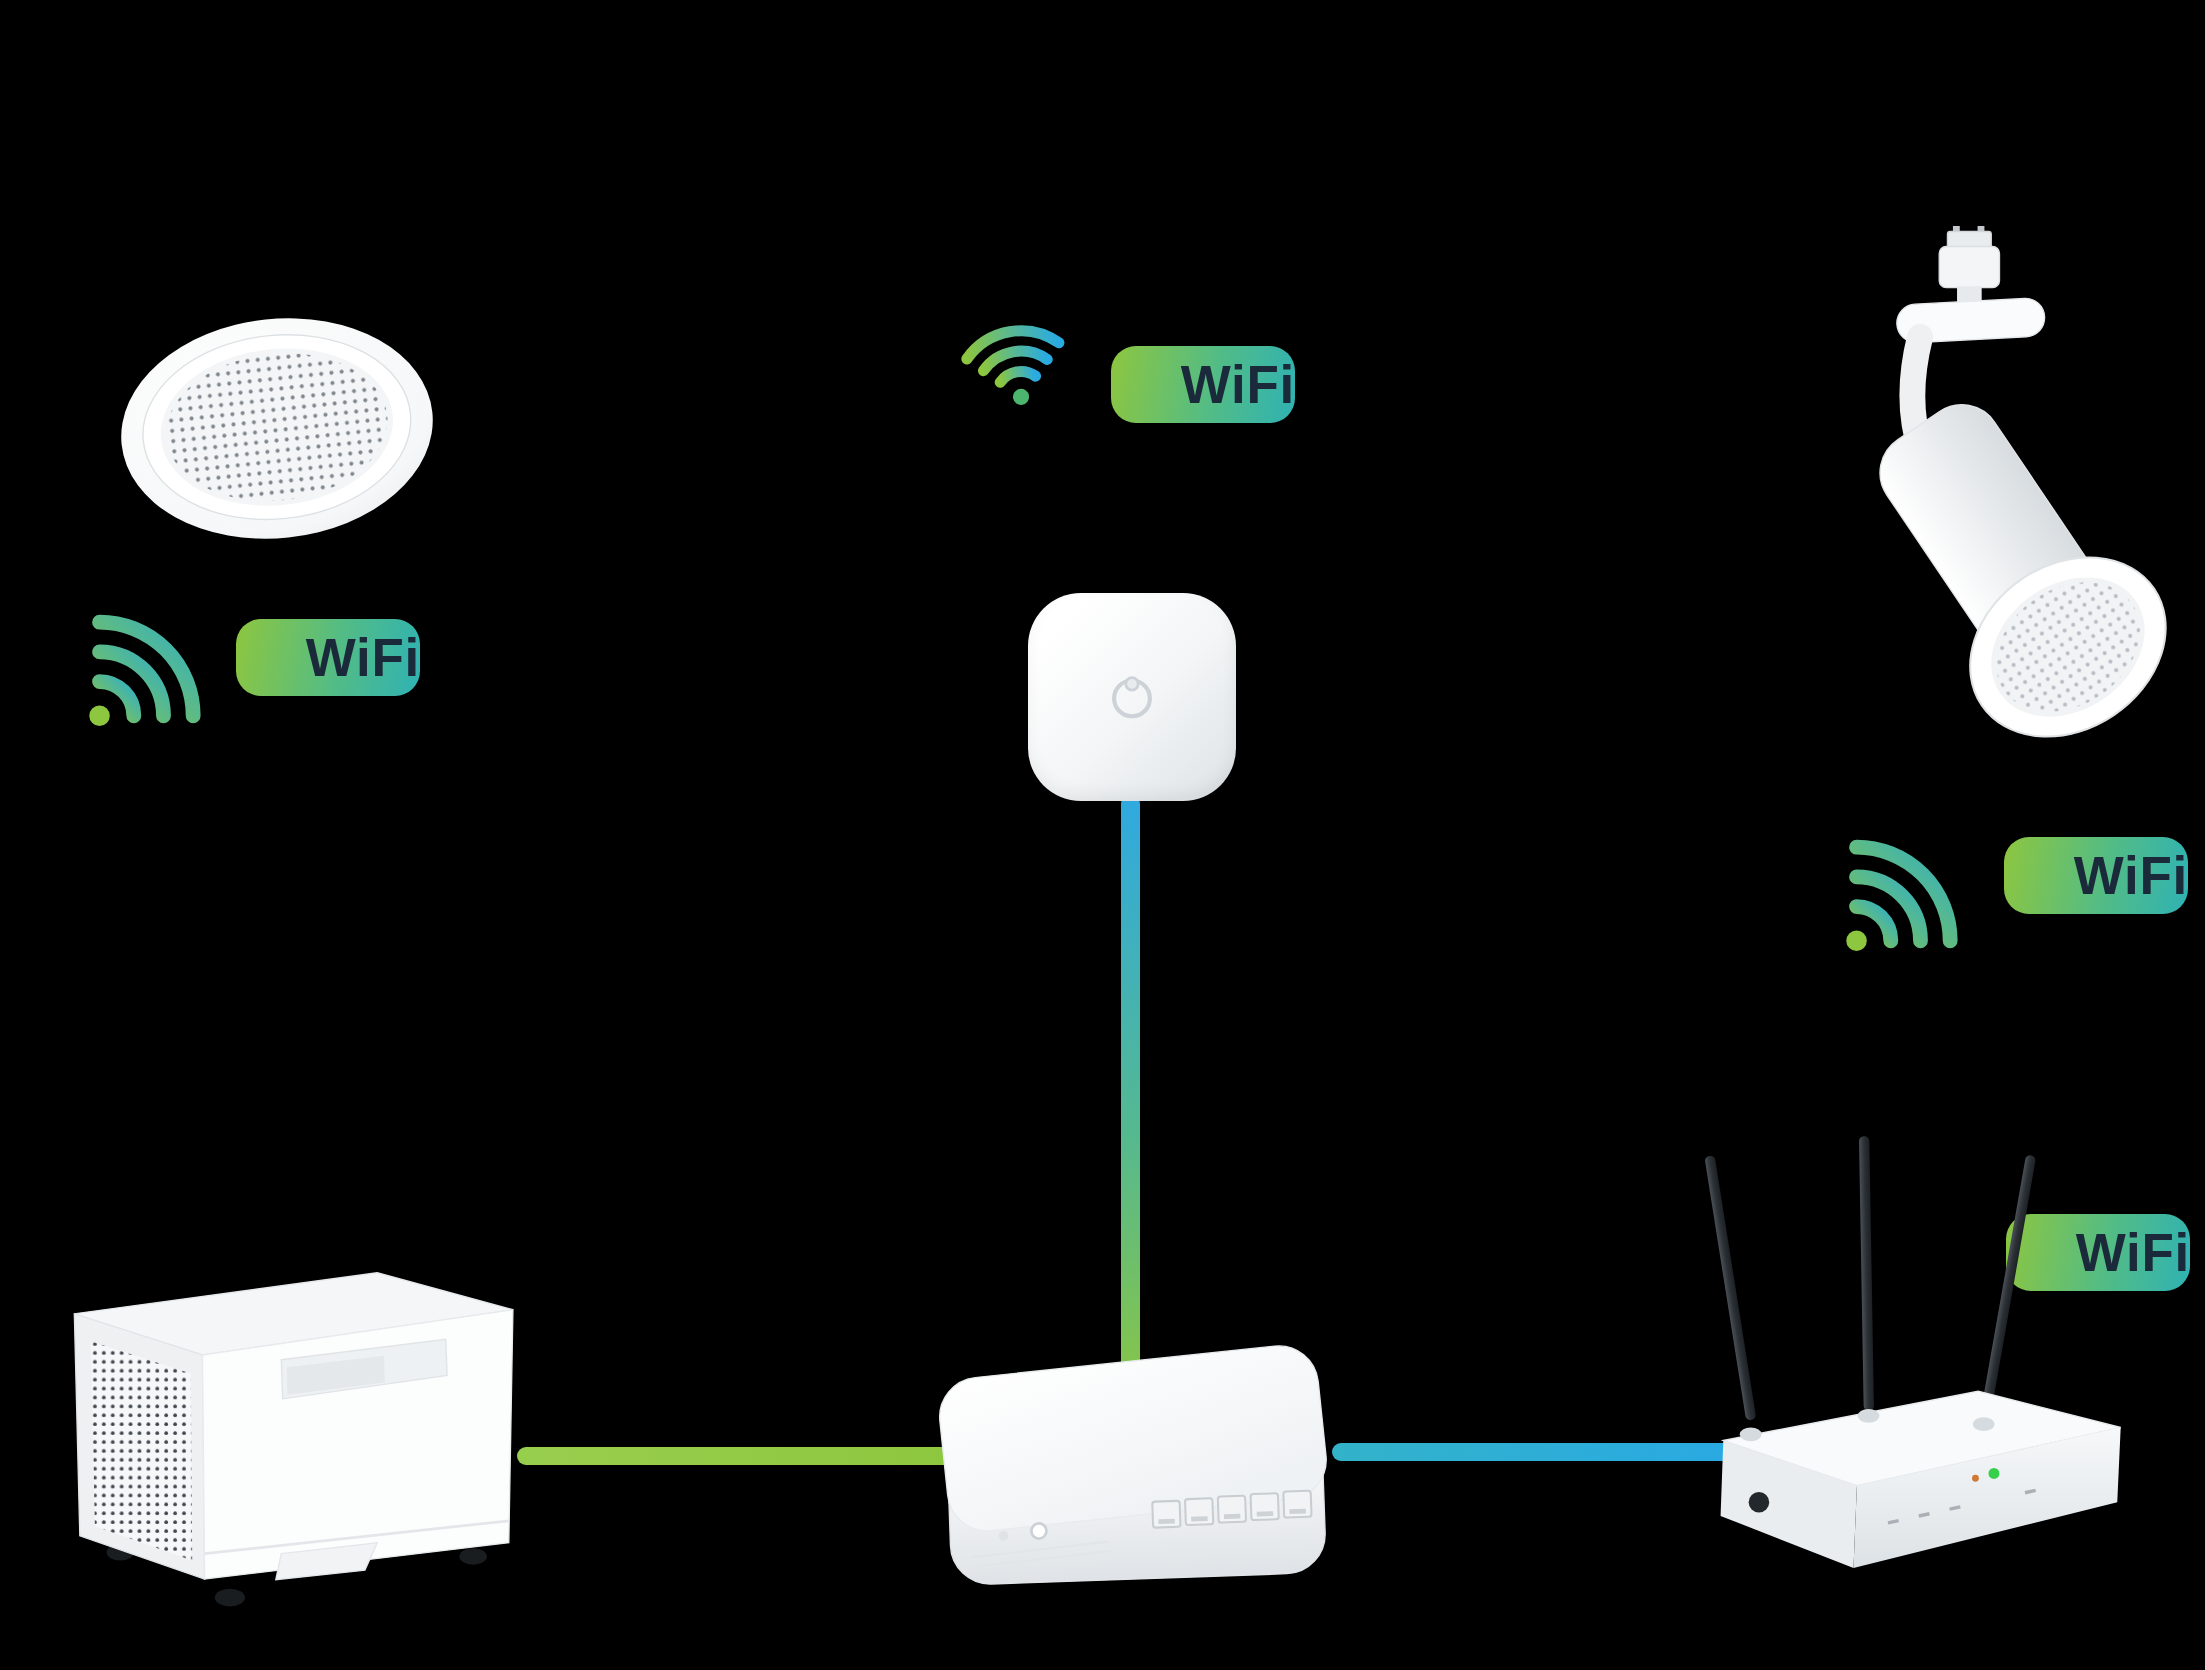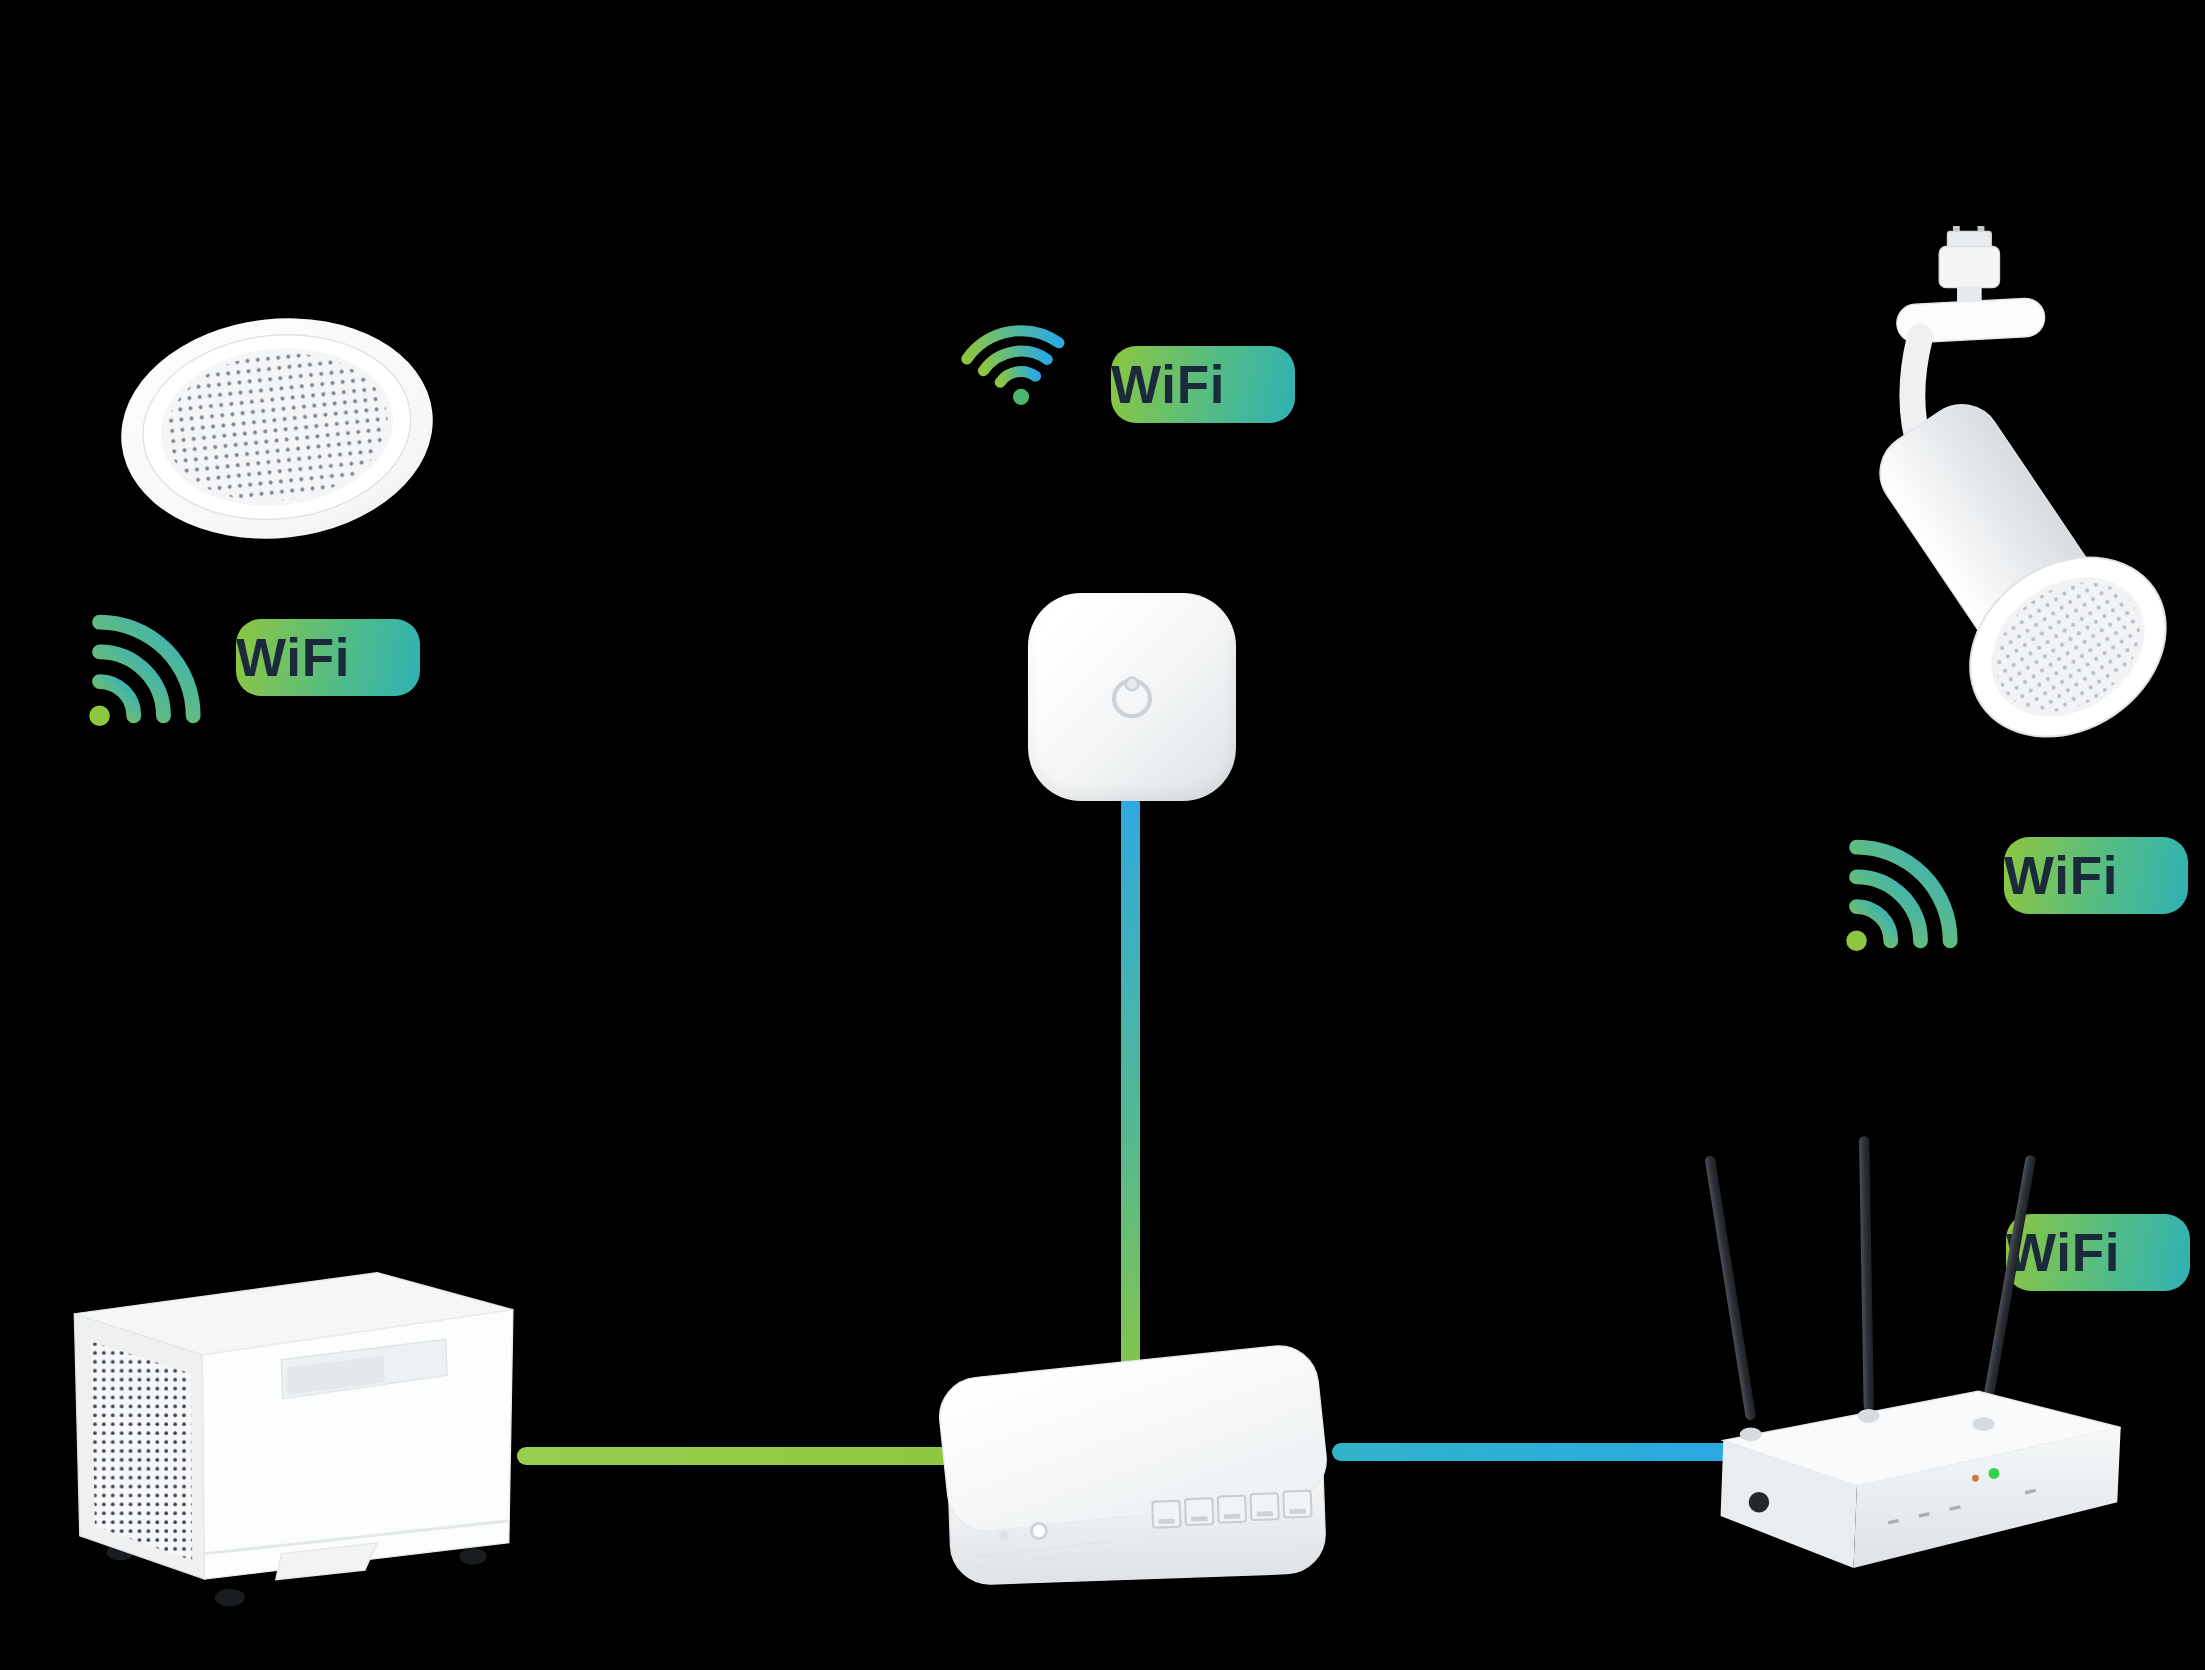--- a/index.html
+++ b/index.html
@@ -2,21 +2,21 @@
 <html style="font-size:11px"><head>
 <meta charset="utf-8">
 <style>
   html,body{margin:0;padding:0;background:#000;}
   #canvas{
     position:relative;width:2205px;height:1671px;background:#000000;
     overflow:hidden;font-family:"Liberation Sans", sans-serif;
   }
   .abs{position:absolute;}
   .badge{
-    position:absolute;display:flex;align-items:center;justify-content:flex-start;
+    position:absolute;display:flex;align-items:center;justify-content:flex-end;
     width:184px;height:77px;border-radius:25px;
     background:linear-gradient(100deg,#8DC63F 0%,#53BC85 55%,#2FB2B4 100%);
     color:#1b2a3a;font-weight:bold;font-size:53px;letter-spacing:0.7px;
   }
   .line{position:absolute;border-radius:9px;}
   #ap{
     left:1028px;top:593px;width:208px;height:208px;border-radius:53px;
     background:linear-gradient(135deg,#ffffff 15%,#f3f5f6 55%,#dde2e5 100%);
     box-shadow:inset 0 -6.9px 16.4px rgba(0,0,0,0.06);
     display:flex;align-items:center;justify-content:center;

